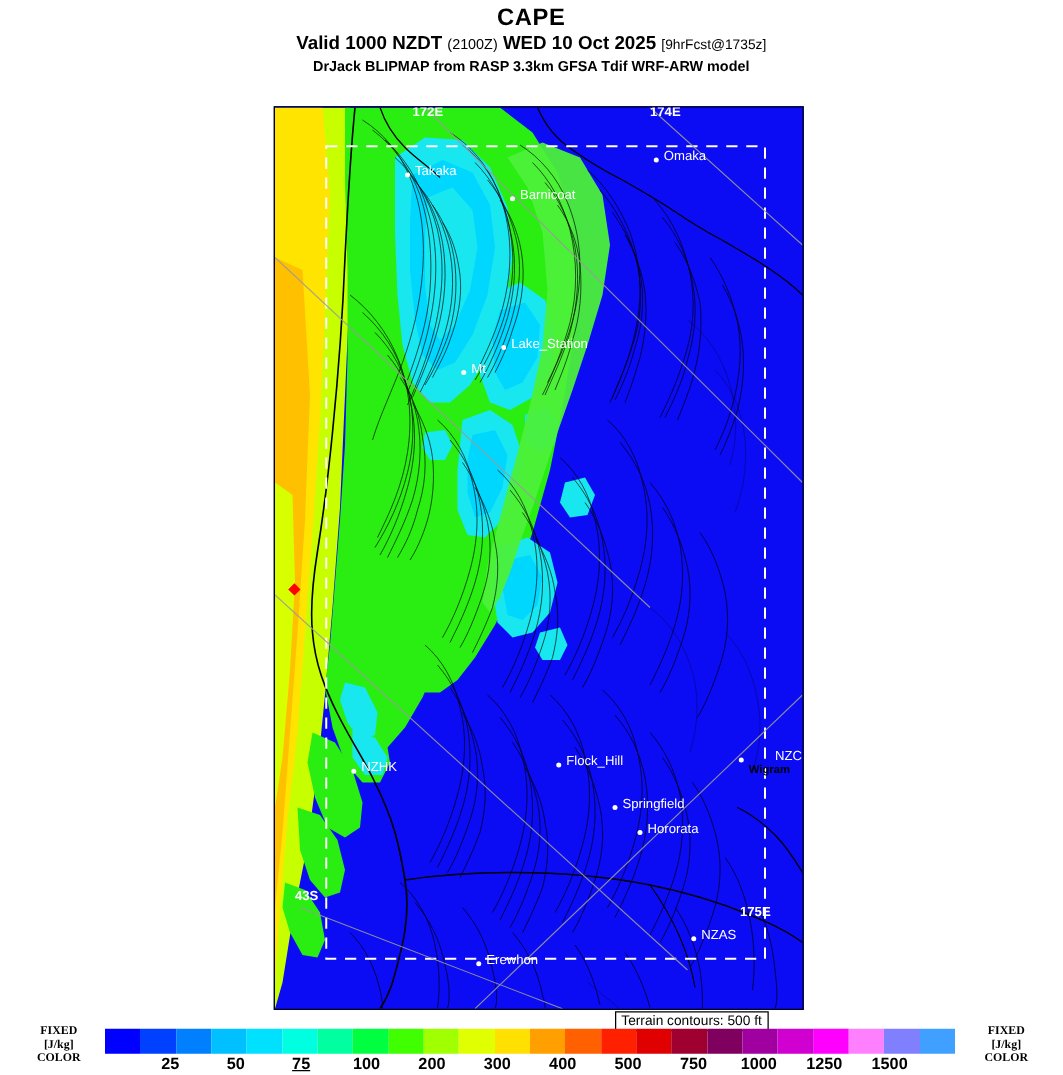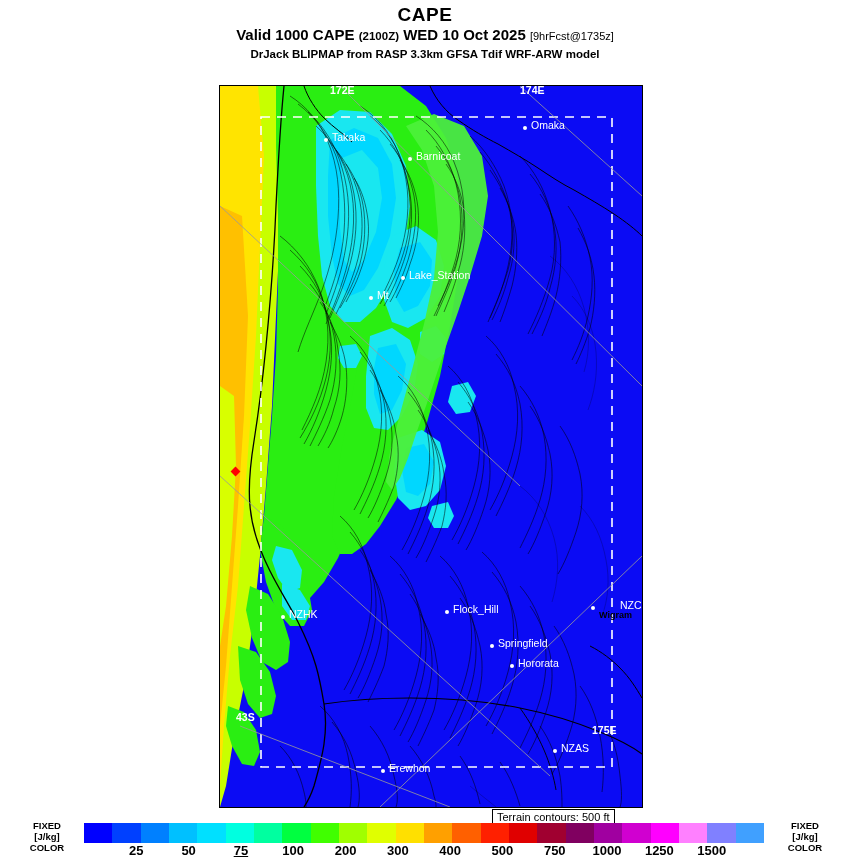--- a/index.html
+++ b/index.html
@@ -34,21 +34,21 @@
     line-height: 21px;
   }
   .title-sub {
     font-size: 15px;
     font-weight: bold;
     line-height: 19px;
     white-space: nowrap;
   }
   .title-sub .small {
     font-size: 11.5px;
-    font-weight: bold;
+    font-weight: normal;
   }
   .title-sub .brack {
     font-size: 11px;
     font-weight: normal;
   }
   .title-model {
     font-size: 11.5px;
     font-weight: bold;
     line-height: 16px;
   }
@@ -117,20 +117,21 @@
     height: 40px;
   }
   .cbar-left, .cbar-right {
     position: absolute;
     top: 0;
     width: 42px;
     text-align: center;
     font-size: 9.5px;
     font-weight: bold;
     line-height: 11px;
+    font-family: Liberation Serif, serif;
   }
   .cbar-left { left: 26px; }
   .cbar-right { left: 784px; }
   .cbar-strip {
     position: absolute;
     left: 84px;
     top: 3px;
     width: 680px;
     height: 20px;
     display: flex;
@@ -155,21 +156,21 @@
   }
 </style>
 </head>
 <body>
 
 <div class="page">
 
   <div class="title-block">
     <div class="title-main">CAPE</div>
     <div class="title-sub">
-      <span>Valid 1000 CAPE</span>
+      <span>Valid 1000 NZDT</span>
       <span class="small">(2100Z)</span>
       <span>WED 10 Oct 2025</span>
       <span class="brack">[9hrFcst@1735z]</span>
     </div>
     <div class="title-model">DrJack BLIPMAP from RASP 3.3km GFSA Tdif WRF-ARW model</div>
   </div>
 
   <div class="map-frame">
     <svg class="map-canvas" viewBox="0 0 422 721" preserveAspectRatio="none">
       <defs>

